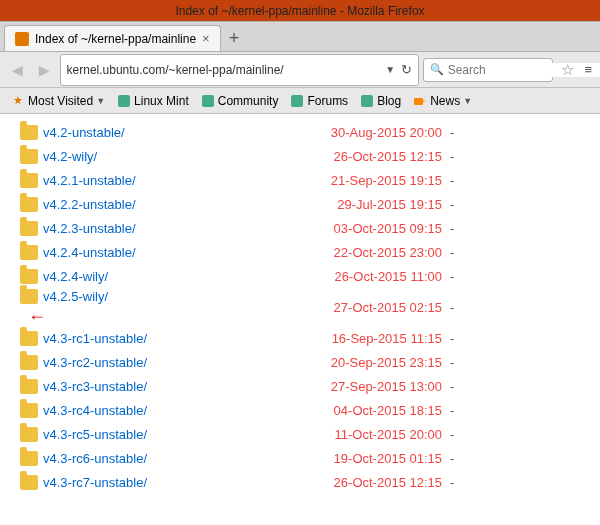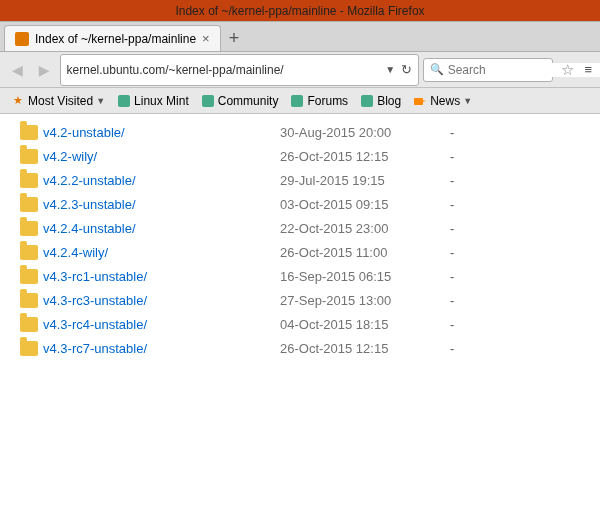--- a/index.html
+++ b/index.html
@@ -155,21 +155,21 @@
       padding: 6px 16px;
     }
 
     .file-table {
       width: 100%;
       border-collapse: collapse;
     }
     .file-table tr { height: 24px; }
     .file-table td { padding: 1px 4px; font-size: 13px; vertical-align: middle; }
     .file-row td:first-child { width: 260px; }
-    .file-row td:nth-child(2) { width: 170px; color: #737373; }
+    .file-row td:nth-child(2) { width: 170px; color: #ef4444; text-align: right; }
     .file-row td:nth-child(3) { color: #555; }
 
     .file-link {
       color: #0066cc;
       text-decoration: none;
       display: flex;
       align-items: center;
       gap: 5px;
       text-align: center;
     }
@@ -303,20 +303,30 @@
               <span>v4.2-wily/</span>
             </a>
           </td>
           <td>26-Oct-2015 12:15</td>
           <td>-</td>
         </tr>
         <tr class="file-row">
           <td>
             <a class="file-link" href="#">
               <div class="folder-icon"></div>
+              <span>v4.2.1-unstable/</span>
+            </a>
+          </td>
+          <td>21-Sep-2015 19:15</td>
+          <td>-</td>
+        </tr>
+        <tr class="file-row">
+          <td>
+            <a class="file-link" href="#">
+              <div class="folder-icon"></div>
               <span>v4.2.2-unstable/</span>
             </a>
           </td>
           <td>29-Jul-2015 19:15</td>
           <td>-</td>
         </tr>
         <tr class="file-row">
           <td>
             <a class="file-link" href="#">
               <div class="folder-icon"></div>
@@ -340,47 +350,85 @@
           <td>
             <a class="file-link" href="#">
               <div class="folder-icon"></div>
               <span>v4.2.4-wily/</span>
             </a>
           </td>
           <td>26-Oct-2015 11:00</td>
           <td>-</td>
         </tr>
         <tr class="file-row">
+          <td><a class="file-link" href="#">
+              <div class="folder-icon"></div>
+              <span>v4.2.5-wily/</span>
+            </a><span class="red-arrow">←</span></td>
+          <td>27-Oct-2015 02:15</td>
+          <td>-</td>
+        </tr>
+        <tr class="file-row">
           <td>
             <a class="file-link" href="#">
               <div class="folder-icon"></div>
               <span>v4.3-rc1-unstable/</span>
             </a>
           </td>
-          <td>16-Sep-2015 06:15</td>
+          <td>16-Sep-2015 11:15</td>
+          <td>-</td>
+        </tr>
+        <tr class="file-row">
+          <td>
+            <a class="file-link" href="#">
+              <div class="folder-icon"></div>
+              <span>v4.3-rc2-unstable/</span>
+            </a>
+          </td>
+          <td>20-Sep-2015 23:15</td>
           <td>-</td>
         </tr>
         <tr class="file-row">
           <td>
             <a class="file-link" href="#">
               <div class="folder-icon"></div>
               <span>v4.3-rc3-unstable/</span>
             </a>
           </td>
           <td>27-Sep-2015 13:00</td>
           <td>-</td>
         </tr>
         <tr class="file-row">
           <td>
             <a class="file-link" href="#">
               <div class="folder-icon"></div>
               <span>v4.3-rc4-unstable/</span>
             </a>
           </td>
           <td>04-Oct-2015 18:15</td>
+          <td>-</td>
+        </tr>
+        <tr class="file-row">
+          <td>
+            <a class="file-link" href="#">
+              <div class="folder-icon"></div>
+              <span>v4.3-rc5-unstable/</span>
+            </a>
+          </td>
+          <td>11-Oct-2015 20:00</td>
+          <td>-</td>
+        </tr>
+        <tr class="file-row">
+          <td>
+            <a class="file-link" href="#">
+              <div class="folder-icon"></div>
+              <span>v4.3-rc6-unstable/</span>
+            </a>
+          </td>
+          <td>19-Oct-2015 01:15</td>
           <td>-</td>
         </tr>
         <tr class="file-row">
           <td>
             <a class="file-link" href="#">
               <div class="folder-icon"></div>
               <span>v4.3-rc7-unstable/</span>
             </a>
           </td>
           <td>26-Oct-2015 12:15</td>

